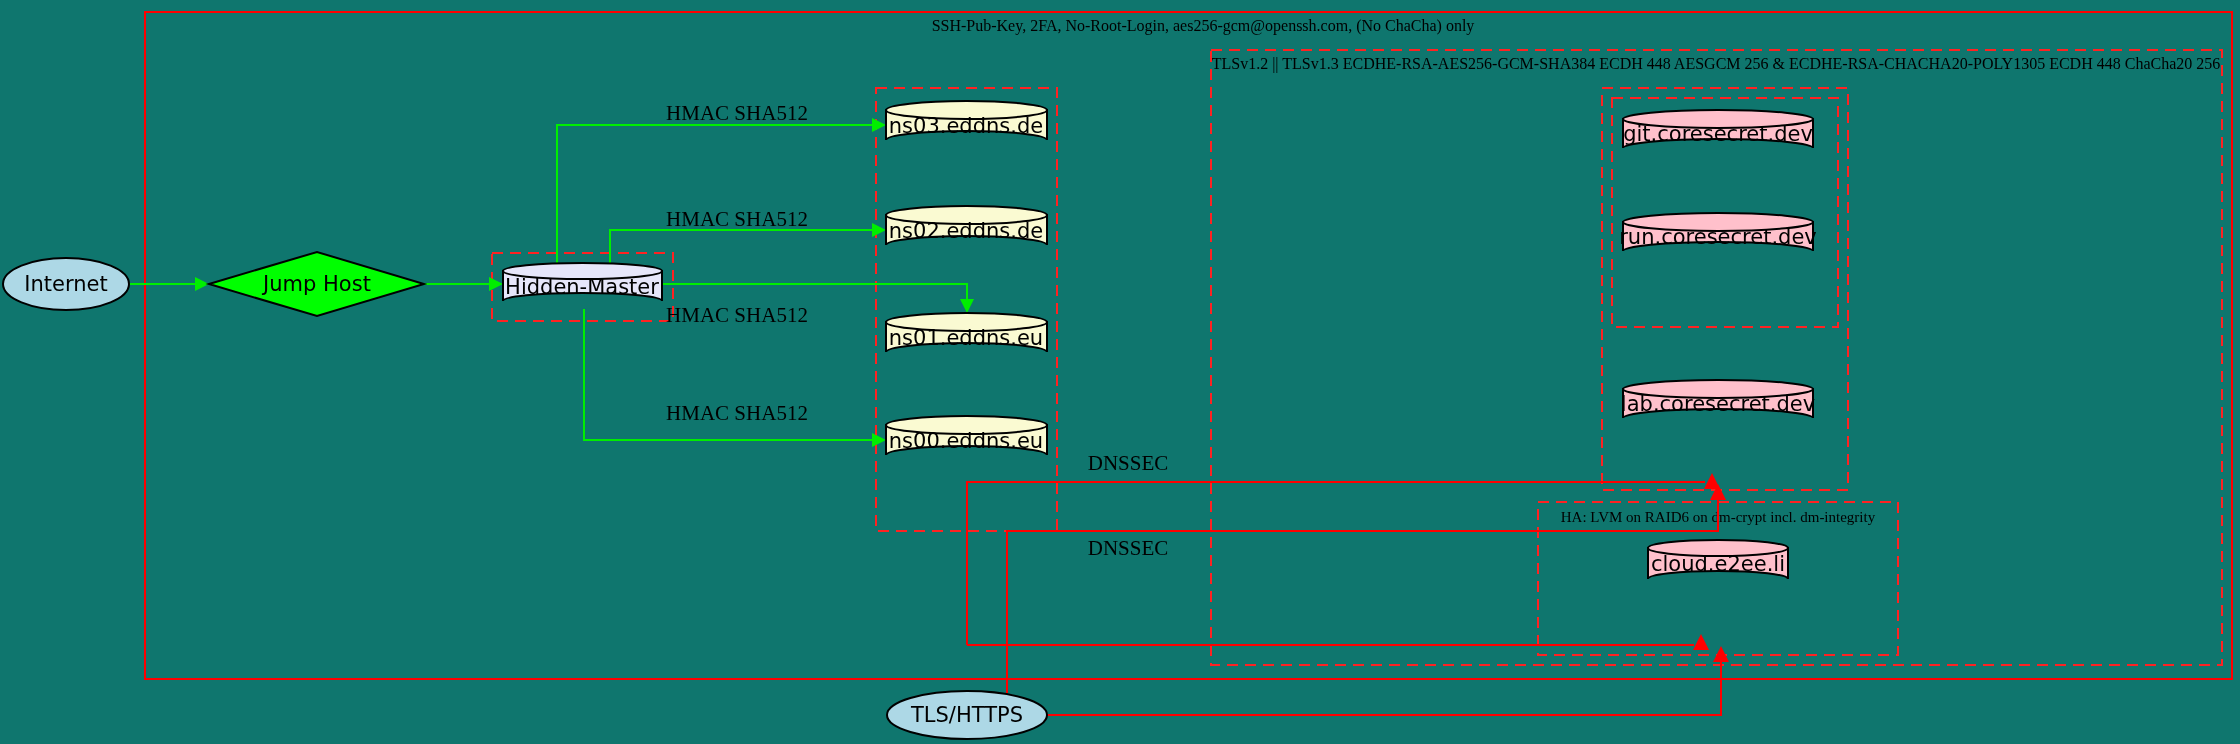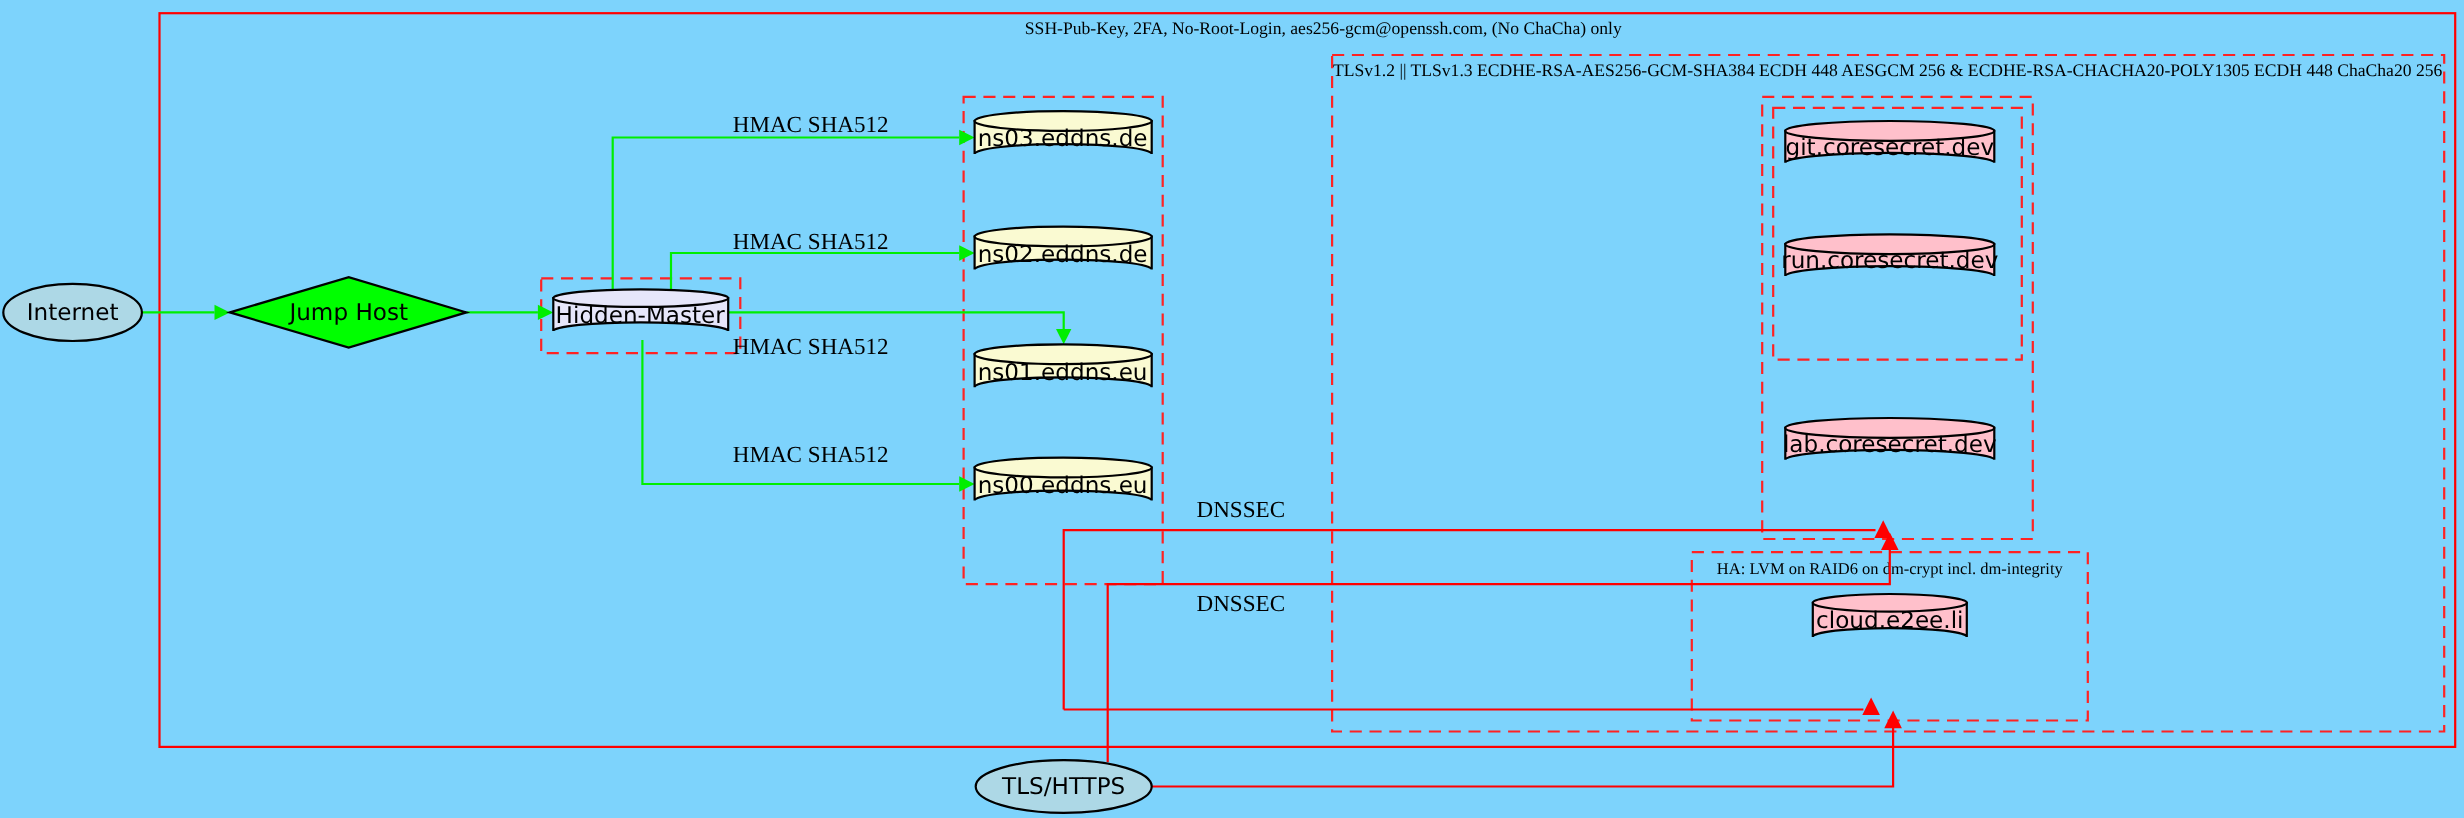--- a/index.html
+++ b/index.html
@@ -1,16 +1,16 @@
 <!DOCTYPE html>
 <html><head>
 <meta charset="utf-8">
 <style>
   html,body{margin:0;padding:0;background:#ffffff;}
-  .stage{position:relative;width:2240px;height:744px;background:#7dd3fc;overflow:hidden;}
+  .stage{position:relative;width:2240px;height:744px;background:#0f766e;overflow:hidden;}
   svg{display:block;}
   text{font-family:"DejaVu Sans","Liberation Sans",sans-serif;fill:#000000;}
   .node-label{font-size:21px;}
   .cluster-label{font-family:"Liberation Serif","DejaVu Serif",serif;font-size:16px;}
   .edge-label{font-family:"Liberation Serif","DejaVu Serif",serif;font-size:21px;}
   .cluster-box{fill:none;stroke-width:2px;}
   .dashed{stroke-dasharray:11 7;}
   .shape{stroke:#000000;stroke-width:2px;}
   .gedge{fill:none;stroke-width:2px;}
   .redge{fill:none;stroke-width:2px;}

